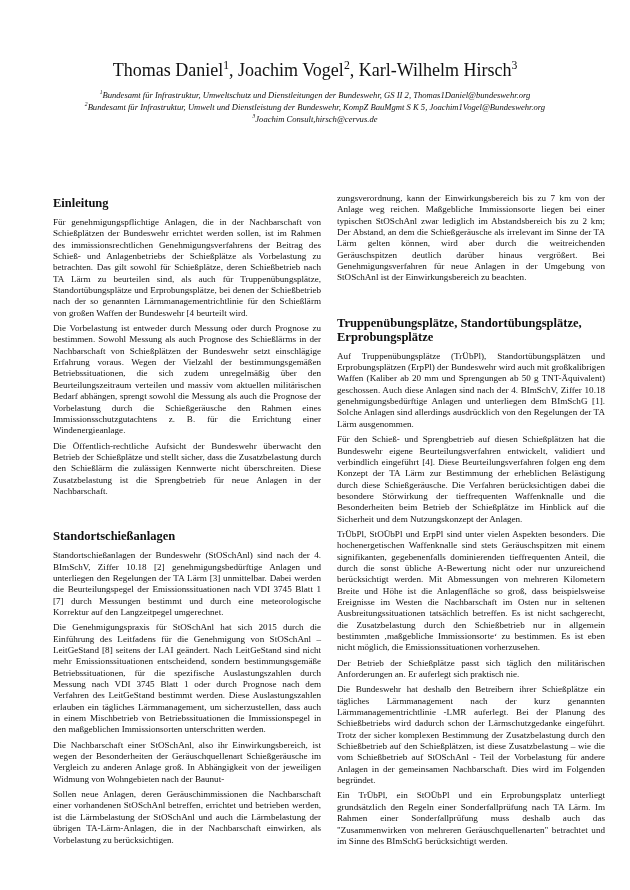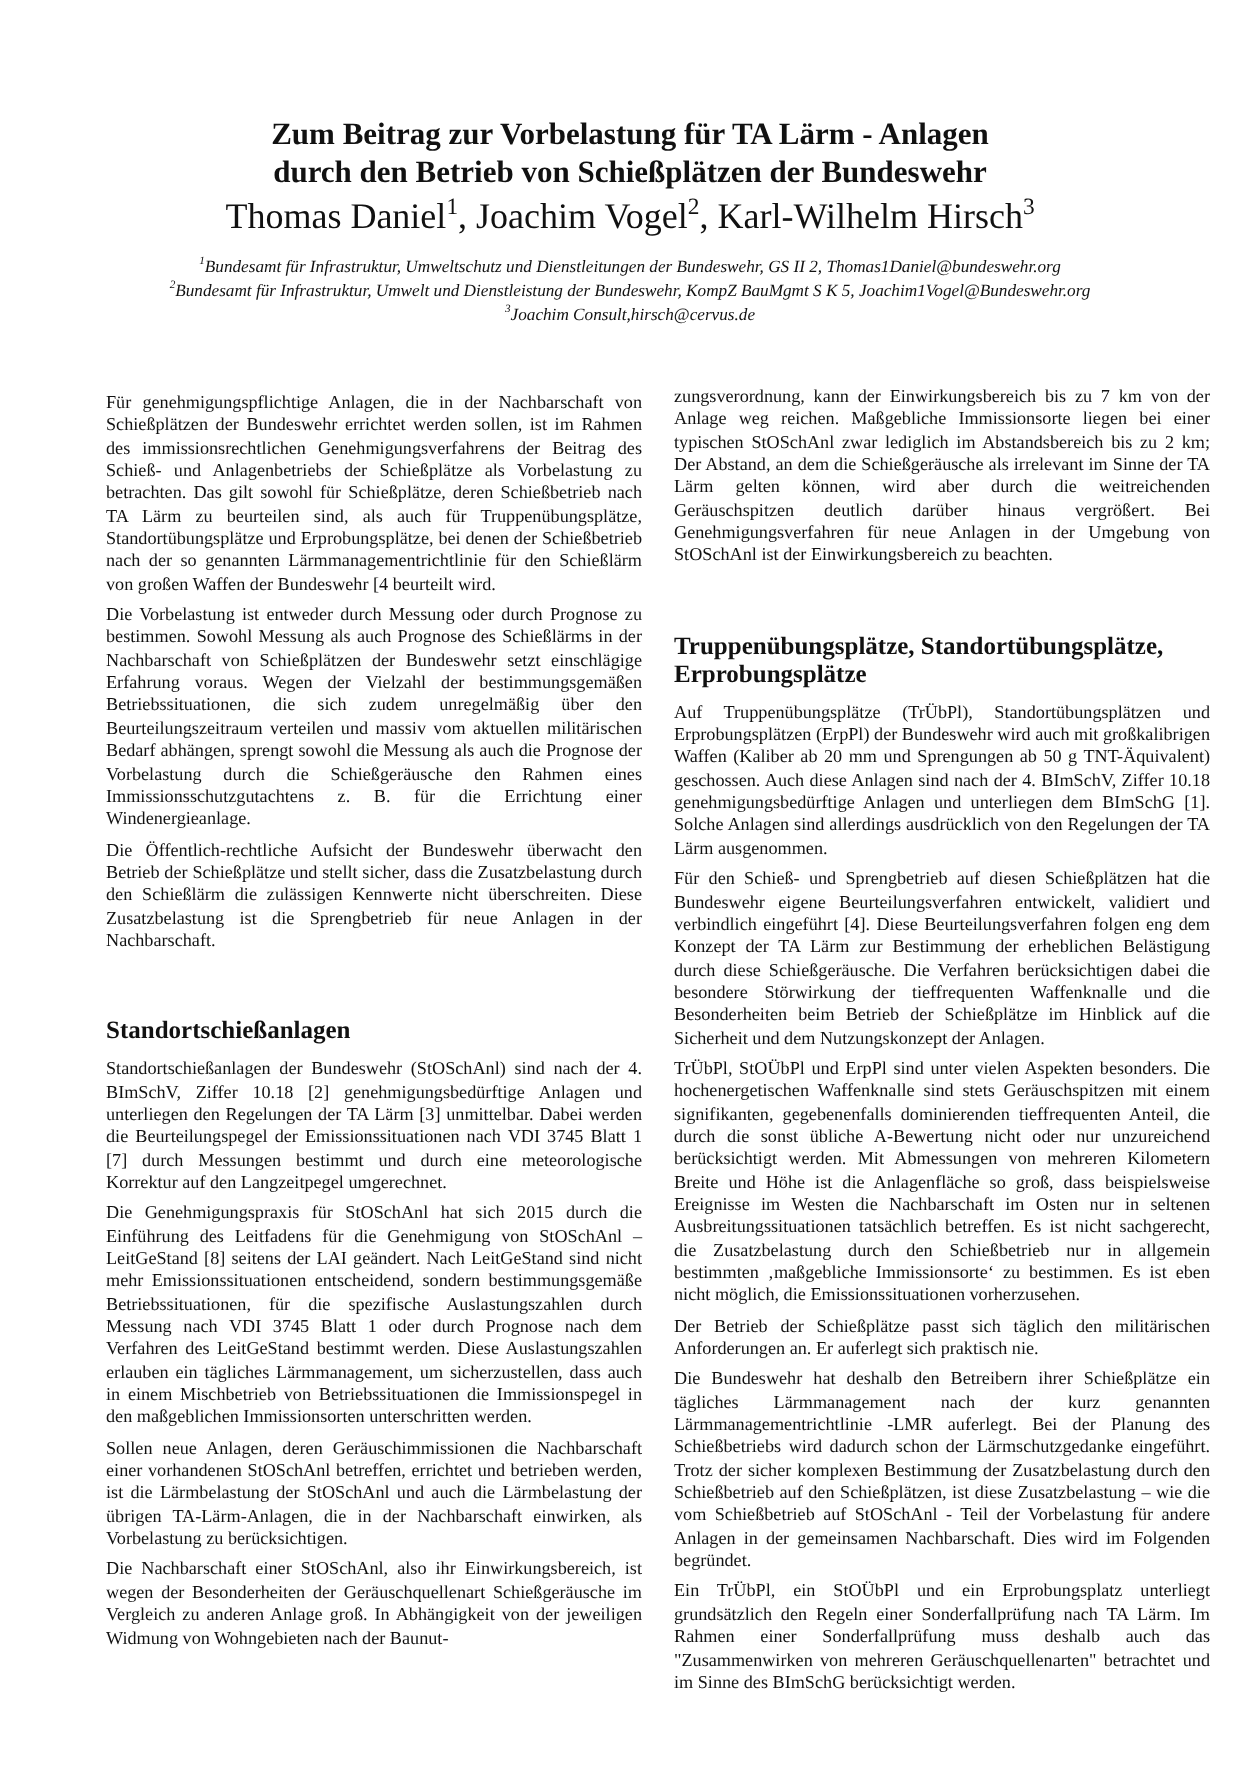--- a/index.html
+++ b/index.html
@@ -13,45 +13,42 @@
   .col.left { left: 53px; }
   .col.right { left: 337px; top: 193px; }
   .col h2 { font-size: 12.5px; font-weight: bold; margin: 0 0 7px 0; line-height: 14px; text-align: left; }
   .col p { margin: 0 0 4px 0; }
   .col h2.sp { margin-top: 32px; }
 </style>
 </head>
 <body>
 
 <div class="header">
-  <div class="title">
-    <div>Zum Beitrag zur Vorbelastung für TA Lärm - Anlagen</div>
-    <div>durch den Betrieb von Schießplätzen der Bundeswehr</div>
-  </div>
   <div class="authors">
     <span>Thomas Daniel</span><sup>1</sup>,
     <span>Joachim Vogel</span><sup>2</sup>,
     <span>Karl-Wilhelm Hirsch</span><sup>3</sup>
   </div>
   <div class="affils">
     <div><sup>1</sup><span>Bundesamt für Infrastruktur, Umweltschutz und Dienstleitungen der Bundeswehr, GS II 2, Thomas1Daniel@bundeswehr.org</span></div>
     <div><sup>2</sup><span>Bundesamt für Infrastruktur, Umwelt und Dienstleistung der Bundeswehr, KompZ BauMgmt S K 5, Joachim1Vogel@Bundeswehr.org</span></div>
     <div><sup>3</sup><span>Joachim Consult,hirsch@cervus.de</span></div>
   </div>
 </div>
 
 <div class="col left">
+  <h2>Einleitung</h2>
   <p>Für genehmigungspflichtige Anlagen, die in der Nachbarschaft von Schießplätzen der Bundeswehr errichtet werden sollen, ist im Rahmen des immissionsrechtlichen Genehmigungsverfahrens der Beitrag des Schieß- und Anlagenbetriebs der Schießplätze als Vorbelastung zu betrachten. Das gilt sowohl für Schießplätze, deren Schießbetrieb nach TA Lärm zu beurteilen sind, als auch für Truppenübungsplätze, Standortübungsplätze und Erprobungsplätze, bei denen der Schießbetrieb nach der so genannten Lärmmanagementrichtlinie für den Schießlärm von großen Waffen der Bundeswehr [4 beurteilt wird.</p>
   <p>Die Vorbelastung ist entweder durch Messung oder durch Prognose zu bestimmen. Sowohl Messung als auch Prognose des Schießlärms in der Nachbarschaft von Schießplätzen der Bundeswehr setzt einschlägige Erfahrung voraus. Wegen der Vielzahl der bestimmungsgemäßen Betriebssituationen, die sich zudem unregelmäßig über den Beurteilungszeitraum verteilen und massiv vom aktuellen militärischen Bedarf abhängen, sprengt sowohl die Messung als auch die Prognose der Vorbelastung durch die Schießgeräusche den Rahmen eines Immissionsschutzgutachtens z. B. für die Errichtung einer Windenergieanlage.</p>
   <p>Die Öffentlich-rechtliche Aufsicht der Bundeswehr überwacht den Betrieb der Schießplätze und stellt sicher, dass die Zusatzbelastung durch den Schießlärm die zulässigen Kennwerte nicht überschreiten. Diese Zusatzbelastung ist die Sprengbetrieb für neue Anlagen in der Nachbarschaft.</p>
   <h2 class="sp">Standortschießanlagen</h2>
   <p>Standortschießanlagen der Bundeswehr (StOSchAnl) sind nach der 4. BImSchV, Ziffer 10.18 [2] genehmigungsbedürftige Anlagen und unterliegen den Regelungen der TA Lärm [3] unmittelbar. Dabei werden die Beurteilungspegel der Emissionssituationen nach VDI 3745 Blatt 1 [7] durch Messungen bestimmt und durch eine meteorologische Korrektur auf den Langzeitpegel umgerechnet.</p>
   <p>Die Genehmigungspraxis für StOSchAnl hat sich 2015 durch die Einführung des Leitfadens für die Genehmigung von StOSchAnl – LeitGeStand [8] seitens der LAI geändert. Nach LeitGeStand sind nicht mehr Emissionssituationen entscheidend, sondern bestimmungsgemäße Betriebssituationen, für die spezifische Auslastungszahlen durch Messung nach VDI 3745 Blatt 1 oder durch Prognose nach dem Verfahren des LeitGeStand bestimmt werden. Diese Auslastungszahlen erlauben ein tägliches Lärmmanagement, um sicherzustellen, dass auch in einem Mischbetrieb von Betriebssituationen die Immissionspegel in den maßgeblichen Immissionsorten unterschritten werden.</p>
+  <p>Die Nachbarschaft einer StOSchAnl, also ihr Einwirkungsbereich, ist wegen der Besonderheiten der Geräuschquellenart Schießgeräusche im Vergleich zu anderen Anlage groß. In Abhängigkeit von der jeweiligen Widmung von Wohngebieten nach der Baunut-</p>
   <p>Sollen neue Anlagen, deren Geräuschimmissionen die Nachbarschaft einer vorhandenen StOSchAnl betreffen, errichtet und betrieben werden, ist die Lärmbelastung der StOSchAnl und auch die Lärmbelastung der übrigen TA-Lärm-Anlagen, die in der Nachbarschaft einwirken, als Vorbelastung zu berücksichtigen.</p>
-  <p>Die Nachbarschaft einer StOSchAnl, also ihr Einwirkungsbereich, ist wegen der Besonderheiten der Geräuschquellenart Schießgeräusche im Vergleich zu anderen Anlage groß. In Abhängigkeit von der jeweiligen Widmung von Wohngebieten nach der Baunut-</p>
 </div>
 
 <div class="col right">
   <p>zungsverordnung, kann der Einwirkungsbereich bis zu 7 km von der Anlage weg reichen. Maßgebliche Immissionsorte liegen bei einer typischen StOSchAnl zwar lediglich im Abstandsbereich bis zu 2 km; Der Abstand, an dem die Schießgeräusche als irrelevant im Sinne der TA Lärm gelten können, wird aber durch die weitreichenden Geräuschspitzen deutlich darüber hinaus vergrößert. Bei Genehmigungsverfahren für neue Anlagen in der Umgebung von StOSchAnl ist der Einwirkungsbereich zu beachten.</p>
   <h2 class="sp">Truppenübungsplätze, Standortübungsplätze, Erprobungsplätze</h2>
   <p>Auf Truppenübungsplätze (TrÜbPl), Standortübungsplätzen und Erprobungsplätzen (ErpPl) der Bundeswehr wird auch mit großkalibrigen Waffen (Kaliber ab 20 mm und Sprengungen ab 50 g TNT-Äquivalent) geschossen. Auch diese Anlagen sind nach der 4. BImSchV, Ziffer 10.18 genehmigungsbedürftige Anlagen und unterliegen dem BImSchG [1]. Solche Anlagen sind allerdings ausdrücklich von den Regelungen der TA Lärm ausgenommen.</p>
   <p>Für den Schieß- und Sprengbetrieb auf diesen Schießplätzen hat die Bundeswehr eigene Beurteilungsverfahren entwickelt, validiert und verbindlich eingeführt [4]. Diese Beurteilungsverfahren folgen eng dem Konzept der TA Lärm zur Bestimmung der erheblichen Belästigung durch diese Schießgeräusche. Die Verfahren berücksichtigen dabei die besondere Störwirkung der tieffrequenten Waffenknalle und die Besonderheiten beim Betrieb der Schießplätze im Hinblick auf die Sicherheit und dem Nutzungskonzept der Anlagen.</p>
   <p>TrÜbPl, StOÜbPl und ErpPl sind unter vielen Aspekten besonders. Die hochenergetischen Waffenknalle sind stets Geräuschspitzen mit einem signifikanten, gegebenenfalls dominierenden tieffrequenten Anteil, die durch die sonst übliche A-Bewertung nicht oder nur unzureichend berücksichtigt werden. Mit Abmessungen von mehreren Kilometern Breite und Höhe ist die Anlagenfläche so groß, dass beispielsweise Ereignisse im Westen die Nachbarschaft im Osten nur in seltenen Ausbreitungssituationen tatsächlich betreffen. Es ist nicht sachgerecht, die Zusatzbelastung durch den Schießbetrieb nur in allgemein bestimmten ‚maßgebliche Immissionsorte‘ zu bestimmen. Es ist eben nicht möglich, die Emissionssituationen vorherzusehen.</p>
   <p>Der Betrieb der Schießplätze passt sich täglich den militärischen Anforderungen an. Er auferlegt sich praktisch nie.</p>
   <p>Die Bundeswehr hat deshalb den Betreibern ihrer Schießplätze ein tägliches Lärmmanagement nach der kurz genannten Lärmmanagementrichtlinie -LMR auferlegt. Bei der Planung des Schießbetriebs wird dadurch schon der Lärmschutzgedanke eingeführt. Trotz der sicher komplexen Bestimmung der Zusatzbelastung durch den Schießbetrieb auf den Schießplätzen, ist diese Zusatzbelastung – wie die vom Schießbetrieb auf StOSchAnl - Teil der Vorbelastung für andere Anlagen in der gemeinsamen Nachbarschaft. Dies wird im Folgenden begründet.</p>

